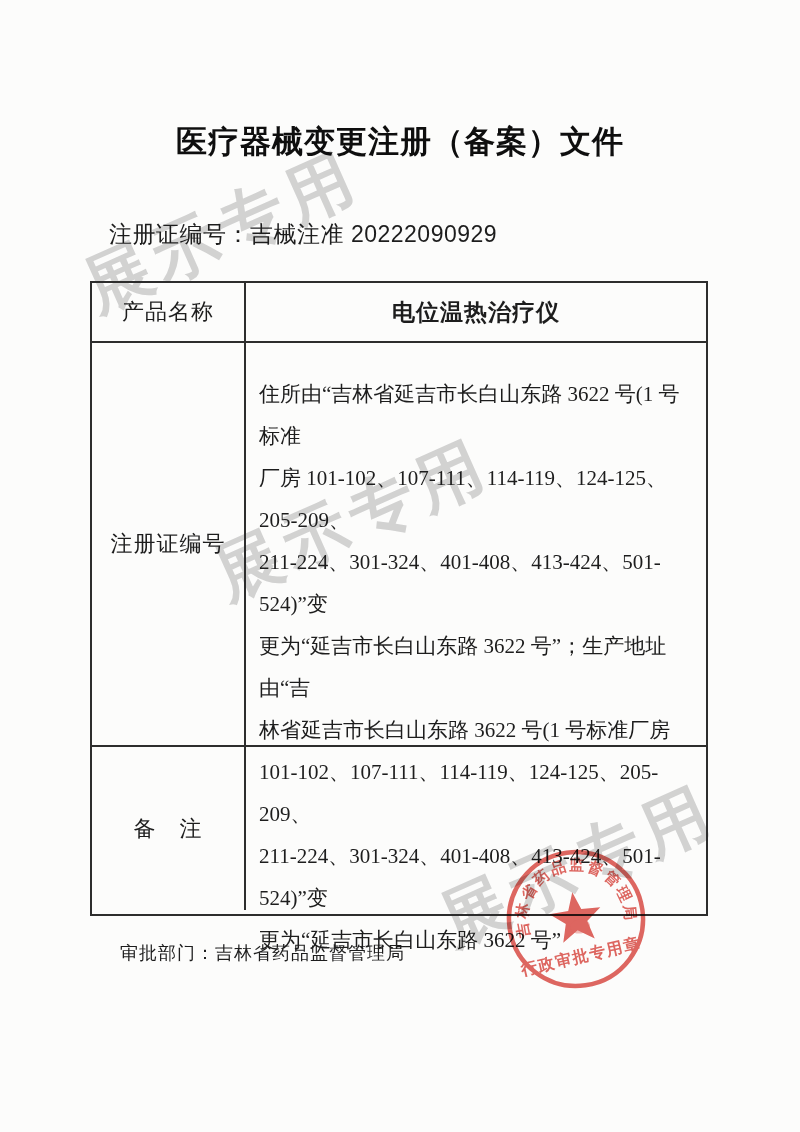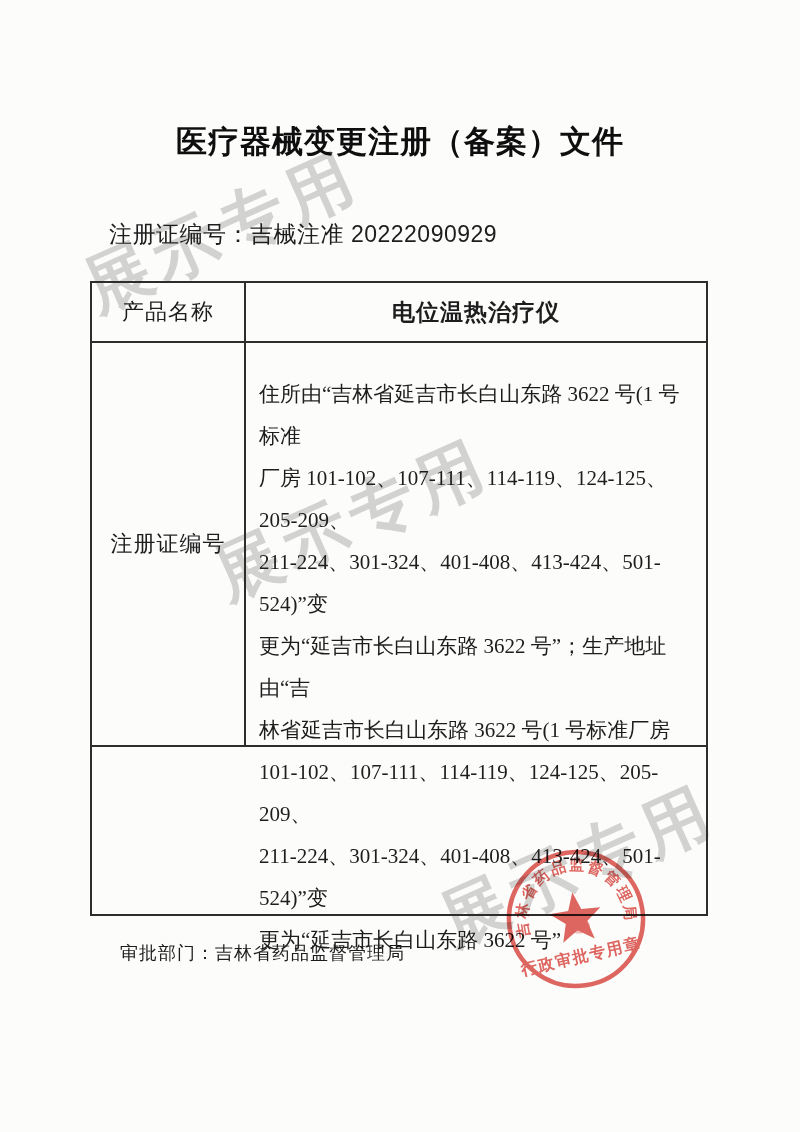--- a/index.html
+++ b/index.html
@@ -131,20 +131,21 @@
       <div class="t-value v-change">住所由“吉林省延吉市长白山东路 3622 号(1 号标准
 厂房 101-102、107-111、114-119、124-125、205-209、
 211-224、301-324、401-408、413-424、501-524)”变
 更为“延吉市长白山东路 3622 号”；生产地址由“吉
 林省延吉市长白山东路 3622 号(1 号标准厂房
 101-102、107-111、114-119、124-125、205-209、
 211-224、301-324、401-408、413-424、501-524)”变
 更为“延吉市长白山东路 3622 号”</div>
     </div>
     <div class="t-row t-row-3">
+      <div class="t-label">备　注</div>
     </div>
   </div>
 
   <div class="footer-left">审批部门：吉林省药品监督管理局</div>
 
   <svg class="stamp" viewBox="0 0 172 176" xmlns="http://www.w3.org/2000/svg">
     <defs>
       <path id="arcPath" d="M 40,104.8 A 49,49 0 1 1 132,104.8" fill="none"></path>
     </defs>
     <circle cx="86" cy="88" r="67" fill="none" stroke="#d9453e" stroke-width="4.5"></circle>

